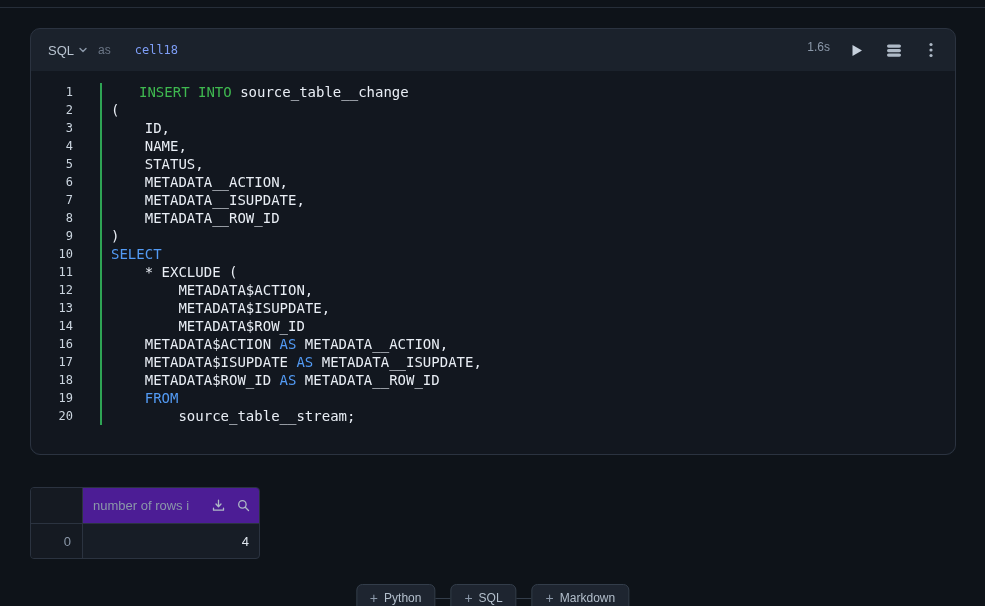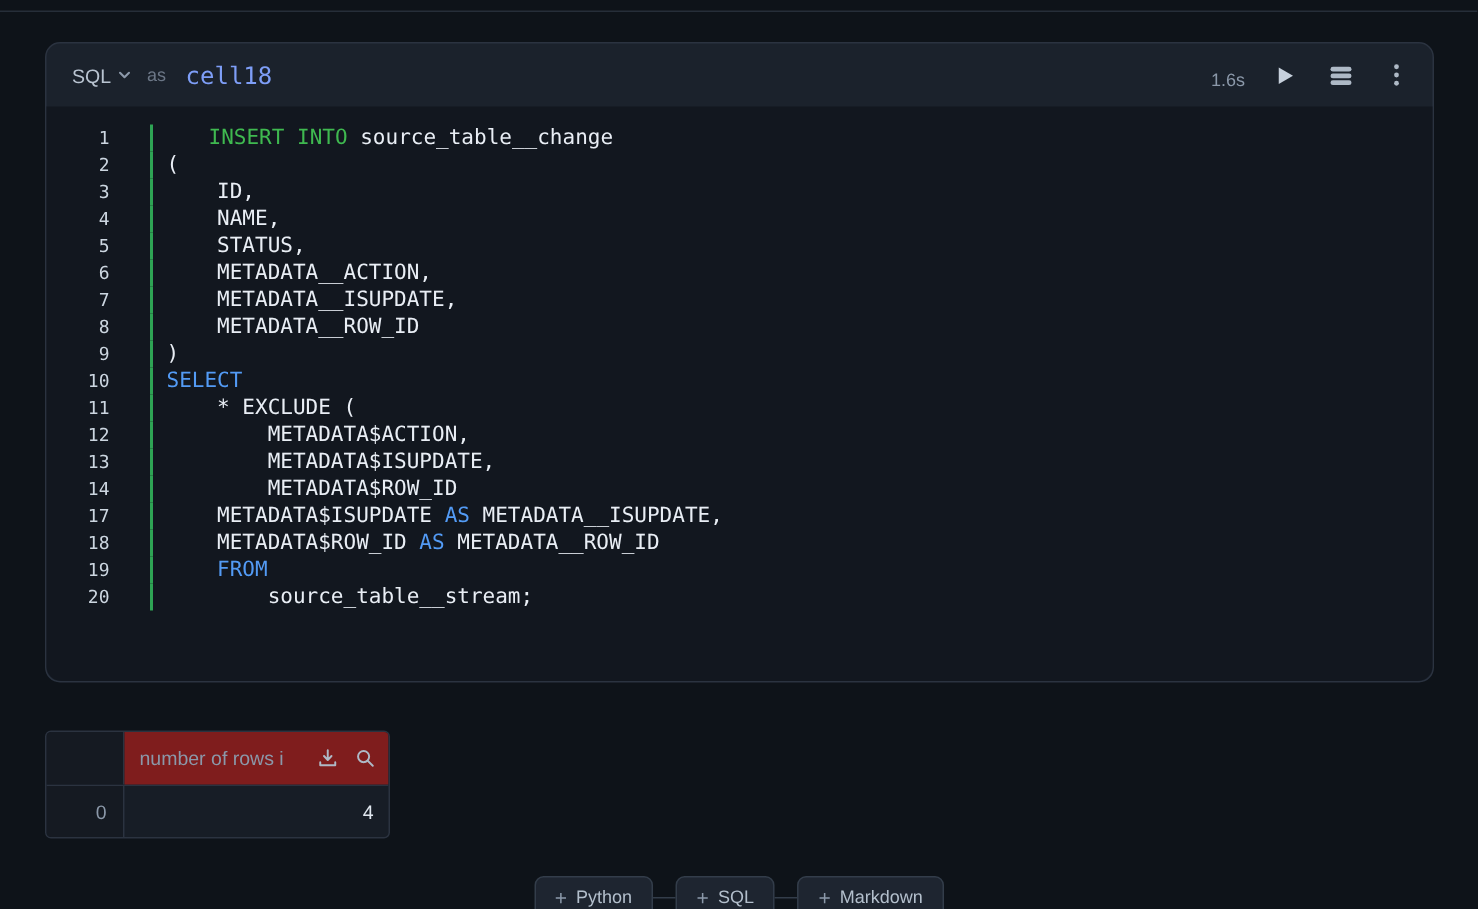--- a/index.html
+++ b/index.html
@@ -32,22 +32,22 @@
     border:1px solid var(--border);
     border-radius:10px;
   }
   .cell-header{
     height:42px;display:flex;align-items:center;padding:0 14px 0 17px;
   }
   .lang-select{display:flex;align-items:center;cursor:pointer;}
   .lang-label{font-size:13px;color:#b9c4d1;}
   .chev{margin-left:4px;display:inline-flex;}
   .as-label{font-size:12px;color:#6b7686;margin-left:10px;}
-  .cell-name{font-family:"DejaVu Sans Mono", monospace;font-size:16px;color:var(--cell-name);margin-left:13px;}
-  .header-right{margin-left:auto;display:flex;align-items:flex-end;gap:17px;}
+  .cell-name{font-family:"DejaVu Sans Mono", monospace;font-size:12px;color:var(--cell-name);margin-left:24px;}
+  .header-right{margin-left:auto;display:flex;align-items:flex-start;gap:17px;}
   .duration{font-size:12px;color:var(--muted);}
   .icon-btn{display:inline-flex;align-items:center;justify-content:center;width:20px;height:20px;cursor:pointer;}
 
   
   .code-area{
     position:absolute;top:42px;left:0;right:0;bottom:0;
     background:var(--code-bg);
     border-radius:0 0 10px 10px;
     padding-top:12px;
     overflow:hidden;
@@ -69,21 +69,21 @@
   .results-table{
     position:absolute;left:30px;top:487px;width:230px;
     border:1px solid var(--border);border-radius:4px;
     overflow:hidden;background:#171d26;
     font-size:13px;
   }
   .rt-row{display:flex;height:35px;}
   .rt-row + .rt-row{border-top:1px solid var(--border);}
   .rt-c1{flex:0 0 52px;border-right:1px solid var(--border);display:flex;align-items:center;justify-content:flex-end;padding-right:11px;background:#151a22;color:var(--muted);}
   .rt-c2{flex:1;display:flex;align-items:center;padding:0 8px 0 10px;min-width:0;}
-  .rt-header .rt-c2{background:#7f1d1d;color:var(--muted);}
+  .rt-header .rt-c2{background:#4c1d95;color:var(--muted);}
   .rt-header-label{flex:1;overflow:hidden;white-space:nowrap;}
   .rt-header-icons{display:flex;align-items:center;gap:9px;margin-left:4px;}
   .rt-value{flex:1;text-align:right;color:#dfe6ee;padding-right:2px;}
 
   
   .add-bar{
     position:absolute;top:584px;left:50%;transform:translateX(-50%);
     display:flex;align-items:center;
   }
   .add-btn{
@@ -188,20 +188,24 @@
         <span class="ln">12</span>
         <span class="lc"><span>        METADATA$ACTION,</span></span>
       </div>
       <div class="cl">
         <span class="ln">13</span>
         <span class="lc"><span>        METADATA$ISUPDATE,</span></span>
       </div>
       <div class="cl">
         <span class="ln">14</span>
         <span class="lc"><span>        METADATA$ROW_ID</span></span>
+      </div>
+      <div class="cl">
+        <span class="ln">16</span>
+        <span class="lc"><span>    METADATA$ACTION </span><span class="tok-b">AS</span><span> METADATA__ACTION,</span></span>
       </div>
       <div class="cl">
         <span class="ln">17</span>
         <span class="lc"><span>    METADATA$ISUPDATE </span><span class="tok-b">AS</span><span> METADATA__ISUPDATE,</span></span>
       </div>
       <div class="cl">
         <span class="ln">18</span>
         <span class="lc"><span>    METADATA$ROW_ID </span><span class="tok-b">AS</span><span> METADATA__ROW_ID</span></span>
       </div>
       <div class="cl">

